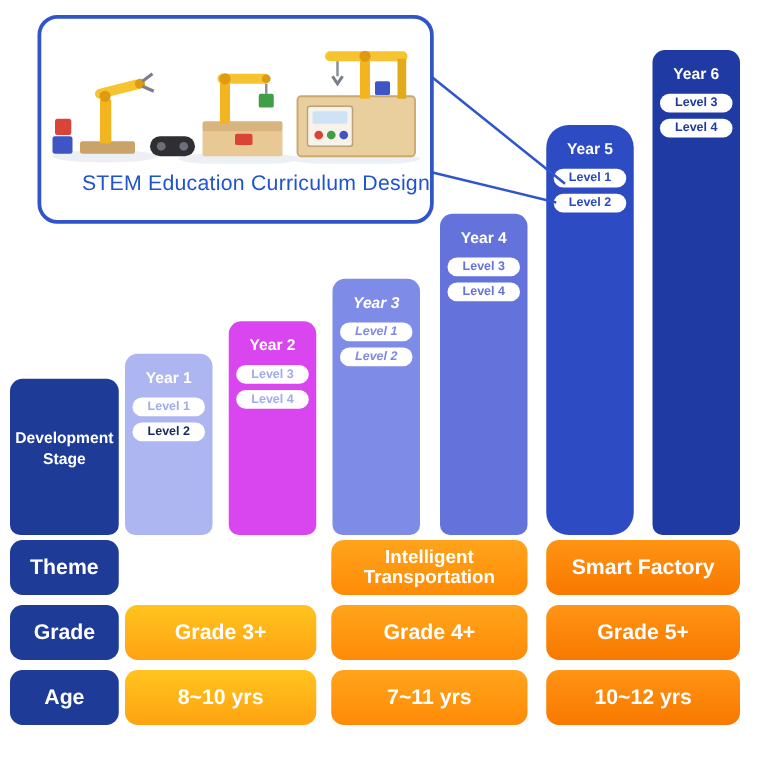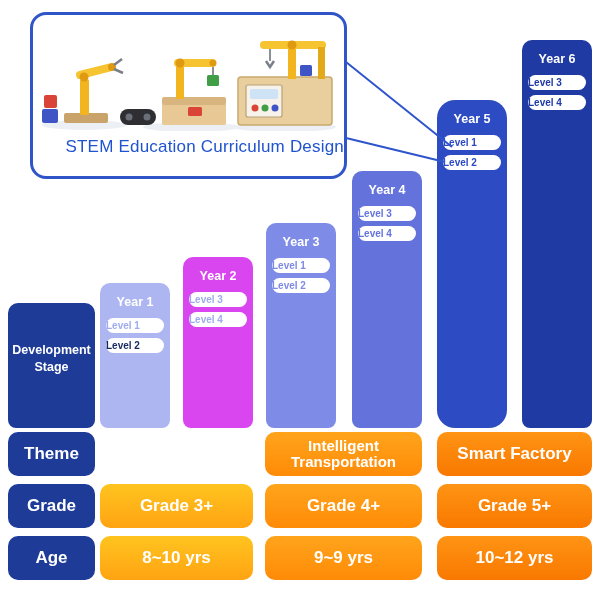--- a/index.html
+++ b/index.html
@@ -24,29 +24,29 @@
   .callout{position:absolute;left:0;top:0;z-index:6;pointer-events:none;}
 
   
   .bar{
     position:absolute;bottom:182px;border-radius:10px 10px 8px 8px;
     display:flex;flex-direction:column;align-items:center;z-index:1;
   }
   .bar-title{color:#fff;font-weight:bold;font-size:12.5px;margin-top:12px;margin-bottom:9px;}
   .pill{
     display:block;width:58px;height:15px;line-height:15px;border-radius:8px;
-    background:#ffffff;margin:0 auto 5px;font-size:10px;font-weight:bold;text-align:left;
+    background:#ffffff;margin:0 auto 5px;font-size:10px;font-weight:bold;text-align:center;
   }
   .b-dev{background:#1d3b97;justify-content:center;}
   .dev-label{
     color:#fff;font-weight:bold;font-size:12.5px;line-height:1.3;
     text-align:center;padding:0 8px;margin-top:-14px;
   }
   .b-y1{background:#adb6f1;} .b-y2{background:#d946ef;}
-  .b-y3{background:#7e8be7;} .b-y4{background:#6472dc;}
+  .b-y3{background:#7e8be7;font-style:italic;} .b-y4{background:#6472dc;}
   .b-y5{background:#2d4bc2;border-radius:18px;} .b-y6{background:#1f3aa3;}
   .p-y1{color:#9fabee;} .p-dark{color:#16295f;}
   .p-y2{color:#9fabee;} .p-y3{color:#7e8ae6;}
   .p-y4{color:#6573dc;} .p-y5{color:#2b49c0;} .p-y6{color:#1f3aa2;}
 
   
   .cell{
     position:absolute;height:44px;border-radius:10px;display:flex;
     align-items:center;justify-content:center;color:#fff;font-weight:bold;
     font-size:17px;text-align:center;box-sizing:border-box;z-index:2;
@@ -162,16 +162,16 @@
   <div class="cell col2 row1 two-line">Intelligent Transportation</div>
   <div class="cell col3 row1">Smart Factory</div>
 
   <div class="cell lbl row2">Grade</div>
   <div class="cell col1 row2">Grade 3+</div>
   <div class="cell col2 row2">Grade 4+</div>
   <div class="cell col3 row2">Grade 5+</div>
 
   <div class="cell lbl row3">Age</div>
   <div class="cell col1 row3">8~10 yrs</div>
-  <div class="cell col2 row3">9~9 yrs</div>
+  <div class="cell col2 row3">7~11 yrs</div>
   <div class="cell col3 row3">10~12 yrs</div>
 
 </div>
 
 </body></html>

